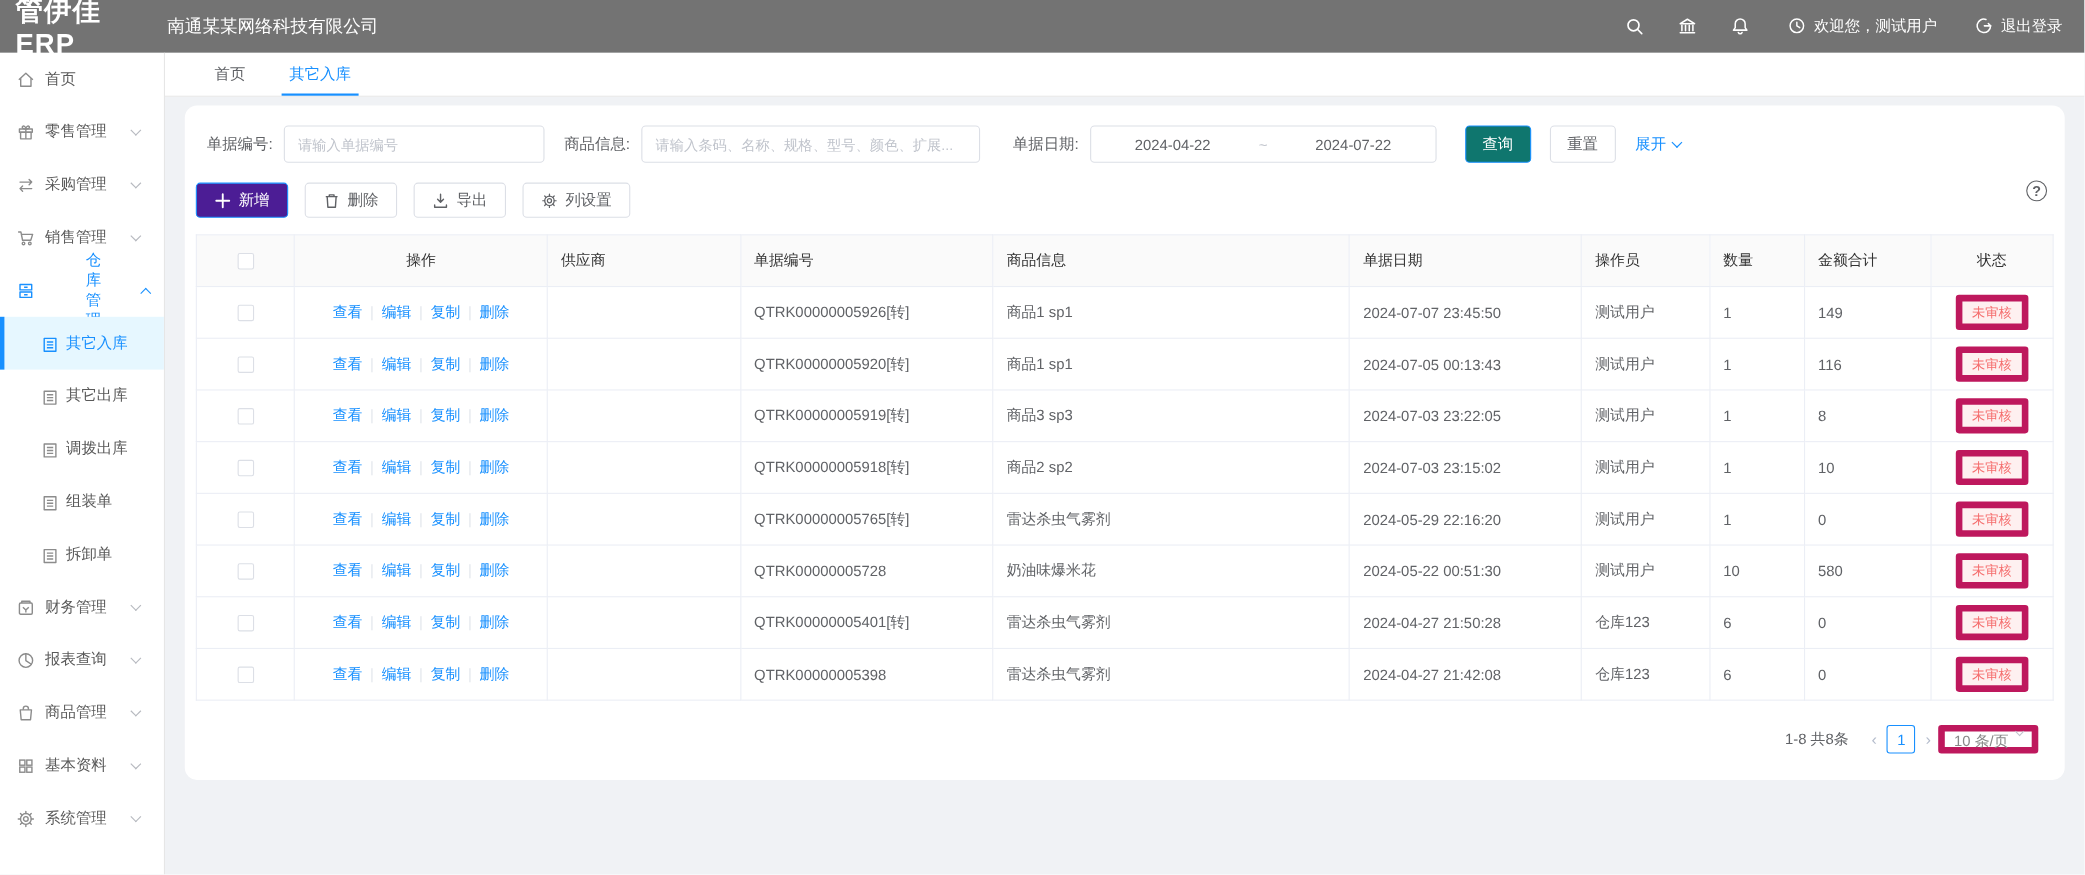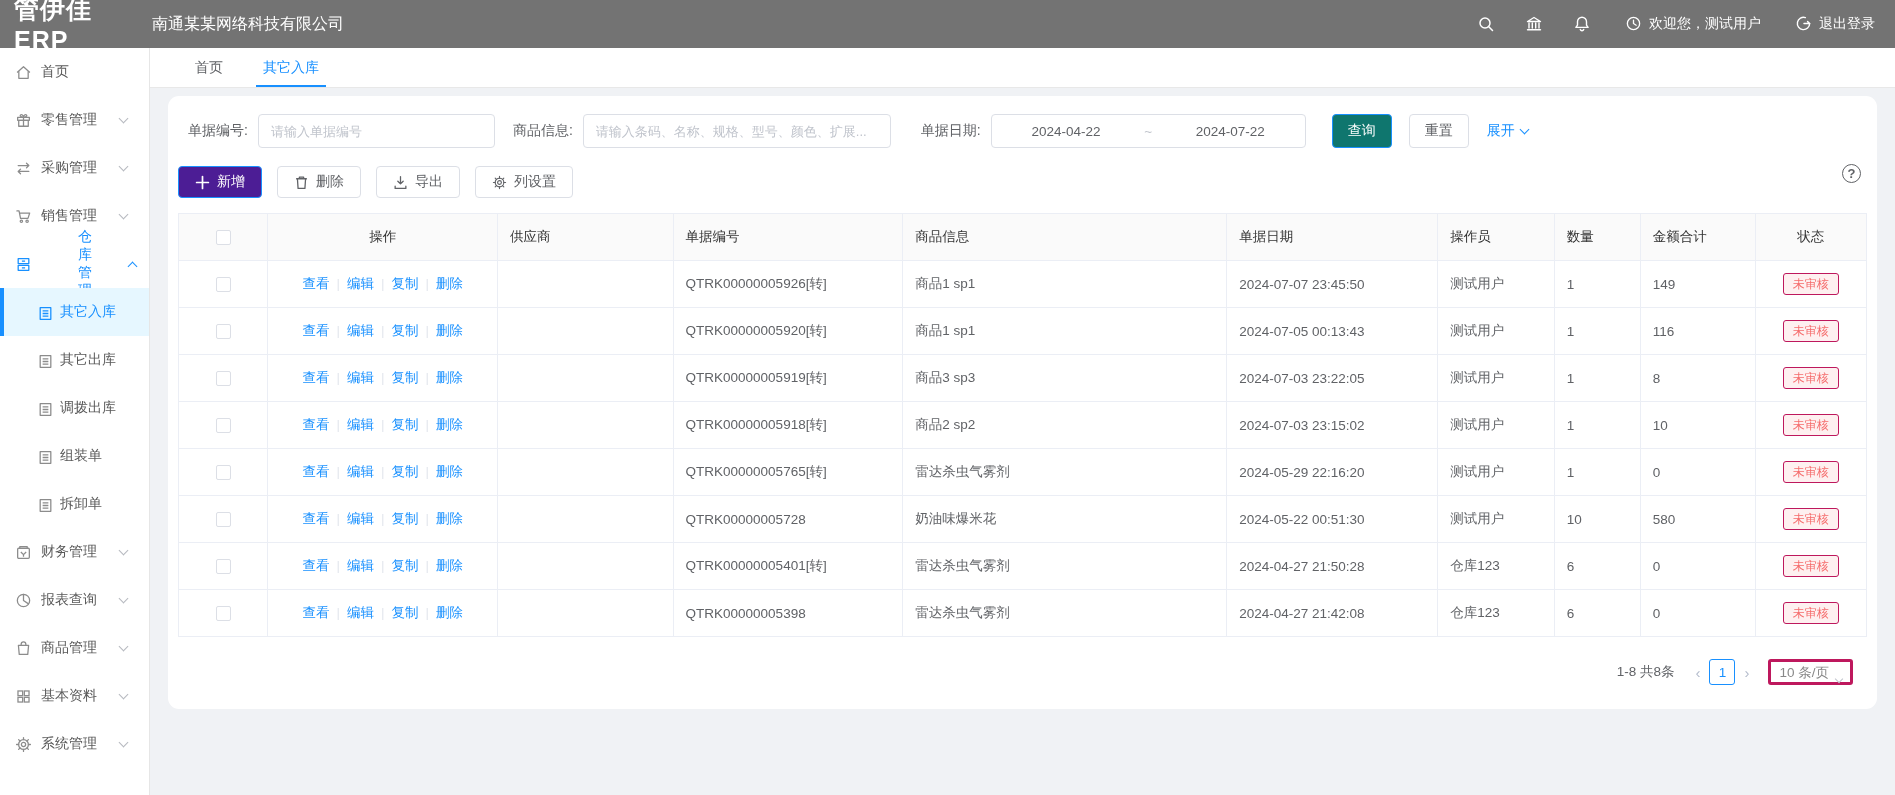--- a/index.html
+++ b/index.html
@@ -70,28 +70,28 @@
   th,td { border:1px solid #ebeef5; height:47px; padding:0 12px; text-align:left; overflow:hidden; white-space:nowrap; }
   thead th { background:#fafafa; color:#333; font-weight:normal; }
   tbody td { color:#606266; }
   .c-sel { text-align:center; }
   .c-op { text-align:center; padding:0 4px; }
   .c-status { text-align:center; }
   th.c-op { text-align:center; }
   .op-link { color:#1890ff; text-decoration:none; cursor:pointer; }
   .op-sep { color:#e4e7ed; margin:0 7px; }
   input[type="checkbox"] { appearance:none; -webkit-appearance:none; width:15px; height:15px; border:1px solid #dcdfe6; border-radius:2px; background:#fff; vertical-align:middle; cursor:pointer; }
-  .badge { display:inline-block; padding:4px 9px; font-size:12px; color:#f56c6c; background:#fef0f0; border:1px solid #be185d; border-radius:3px; line-height:1; }
+  .badge { display:inline-block; padding:4px 9px; font-size:12px; color:#f56c6c; background:#fef0f0; border:6px solid #be185d; border-radius:3px; line-height:1; }
 
   
   .pagination { display:flex; align-items:center; justify-content:flex-end; margin-top:22px; padding-right:14px; font-size:13.5px; color:#606266; }
   .pg-total { margin-right:14px; }
   .pg-arrow { color:#b4bccc; font-size:15px; padding:0 7px; cursor:pointer; }
   .pg-num { min-width:26px; height:26px; border:1px solid #1890ff; border-radius:3px; color:#1890ff; display:flex; align-items:center; justify-content:center; margin:0 2px; cursor:pointer; }
-  .pg-size { height:26px; border:3px solid #be185d; border-radius:3px; display:flex; align-items:flex-end; padding:0 8px; margin-left:12px; color:#888; cursor:pointer; }
+  .pg-size { height:26px; border:6px solid #be185d; border-radius:3px; display:flex; align-items:flex-start; padding:0 8px; color:#888; cursor:pointer; }
   .pg-size .chev { width:6px; height:6px; border-right:1.3px solid #c0c4cc; border-bottom:1.3px solid #c0c4cc; transform:rotate(45deg); margin:-3px 0 0 7px; }
 </style>
 </head>
 <body>
 
 <header class="topbar">
   <div class="logo">管伊佳ERP</div>
   <div class="company">南通某某网络科技有限公司</div>
   <div class="top-spacer"></div>
   <svg class="top-icon" viewBox="0 0 18 18" fill="none" stroke="#fff" stroke-width="1.5" stroke-linecap="round">

